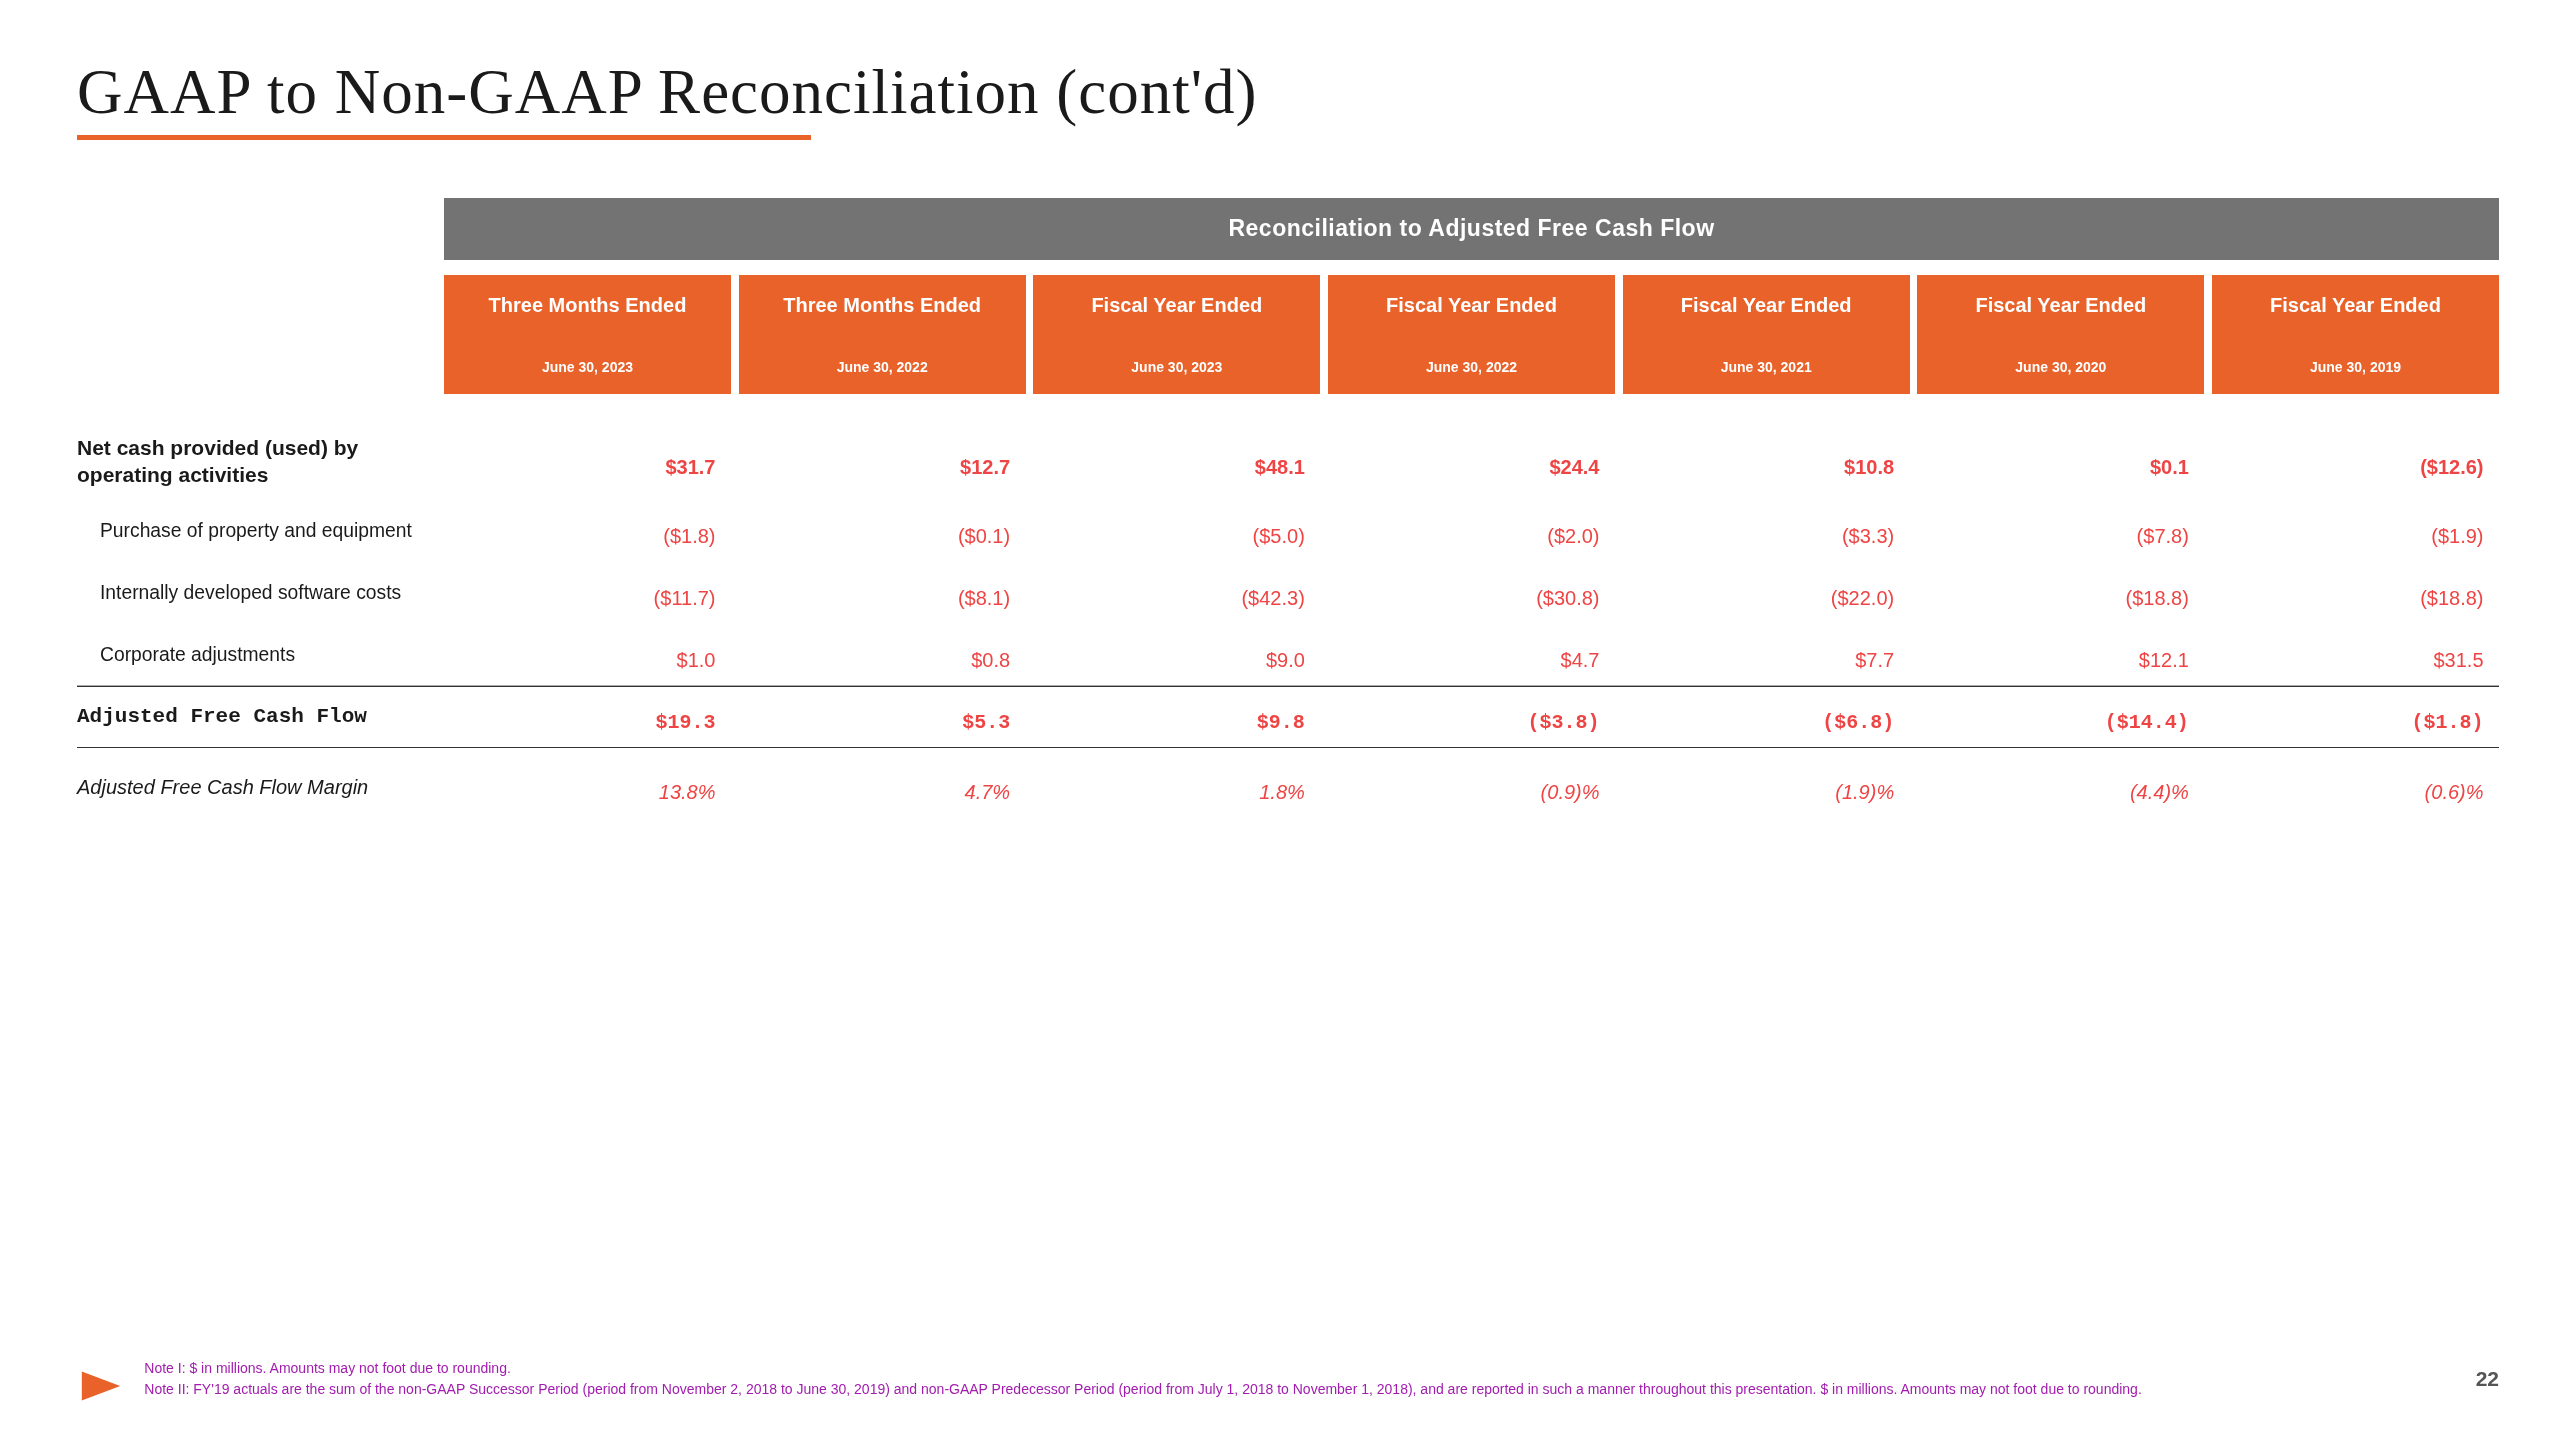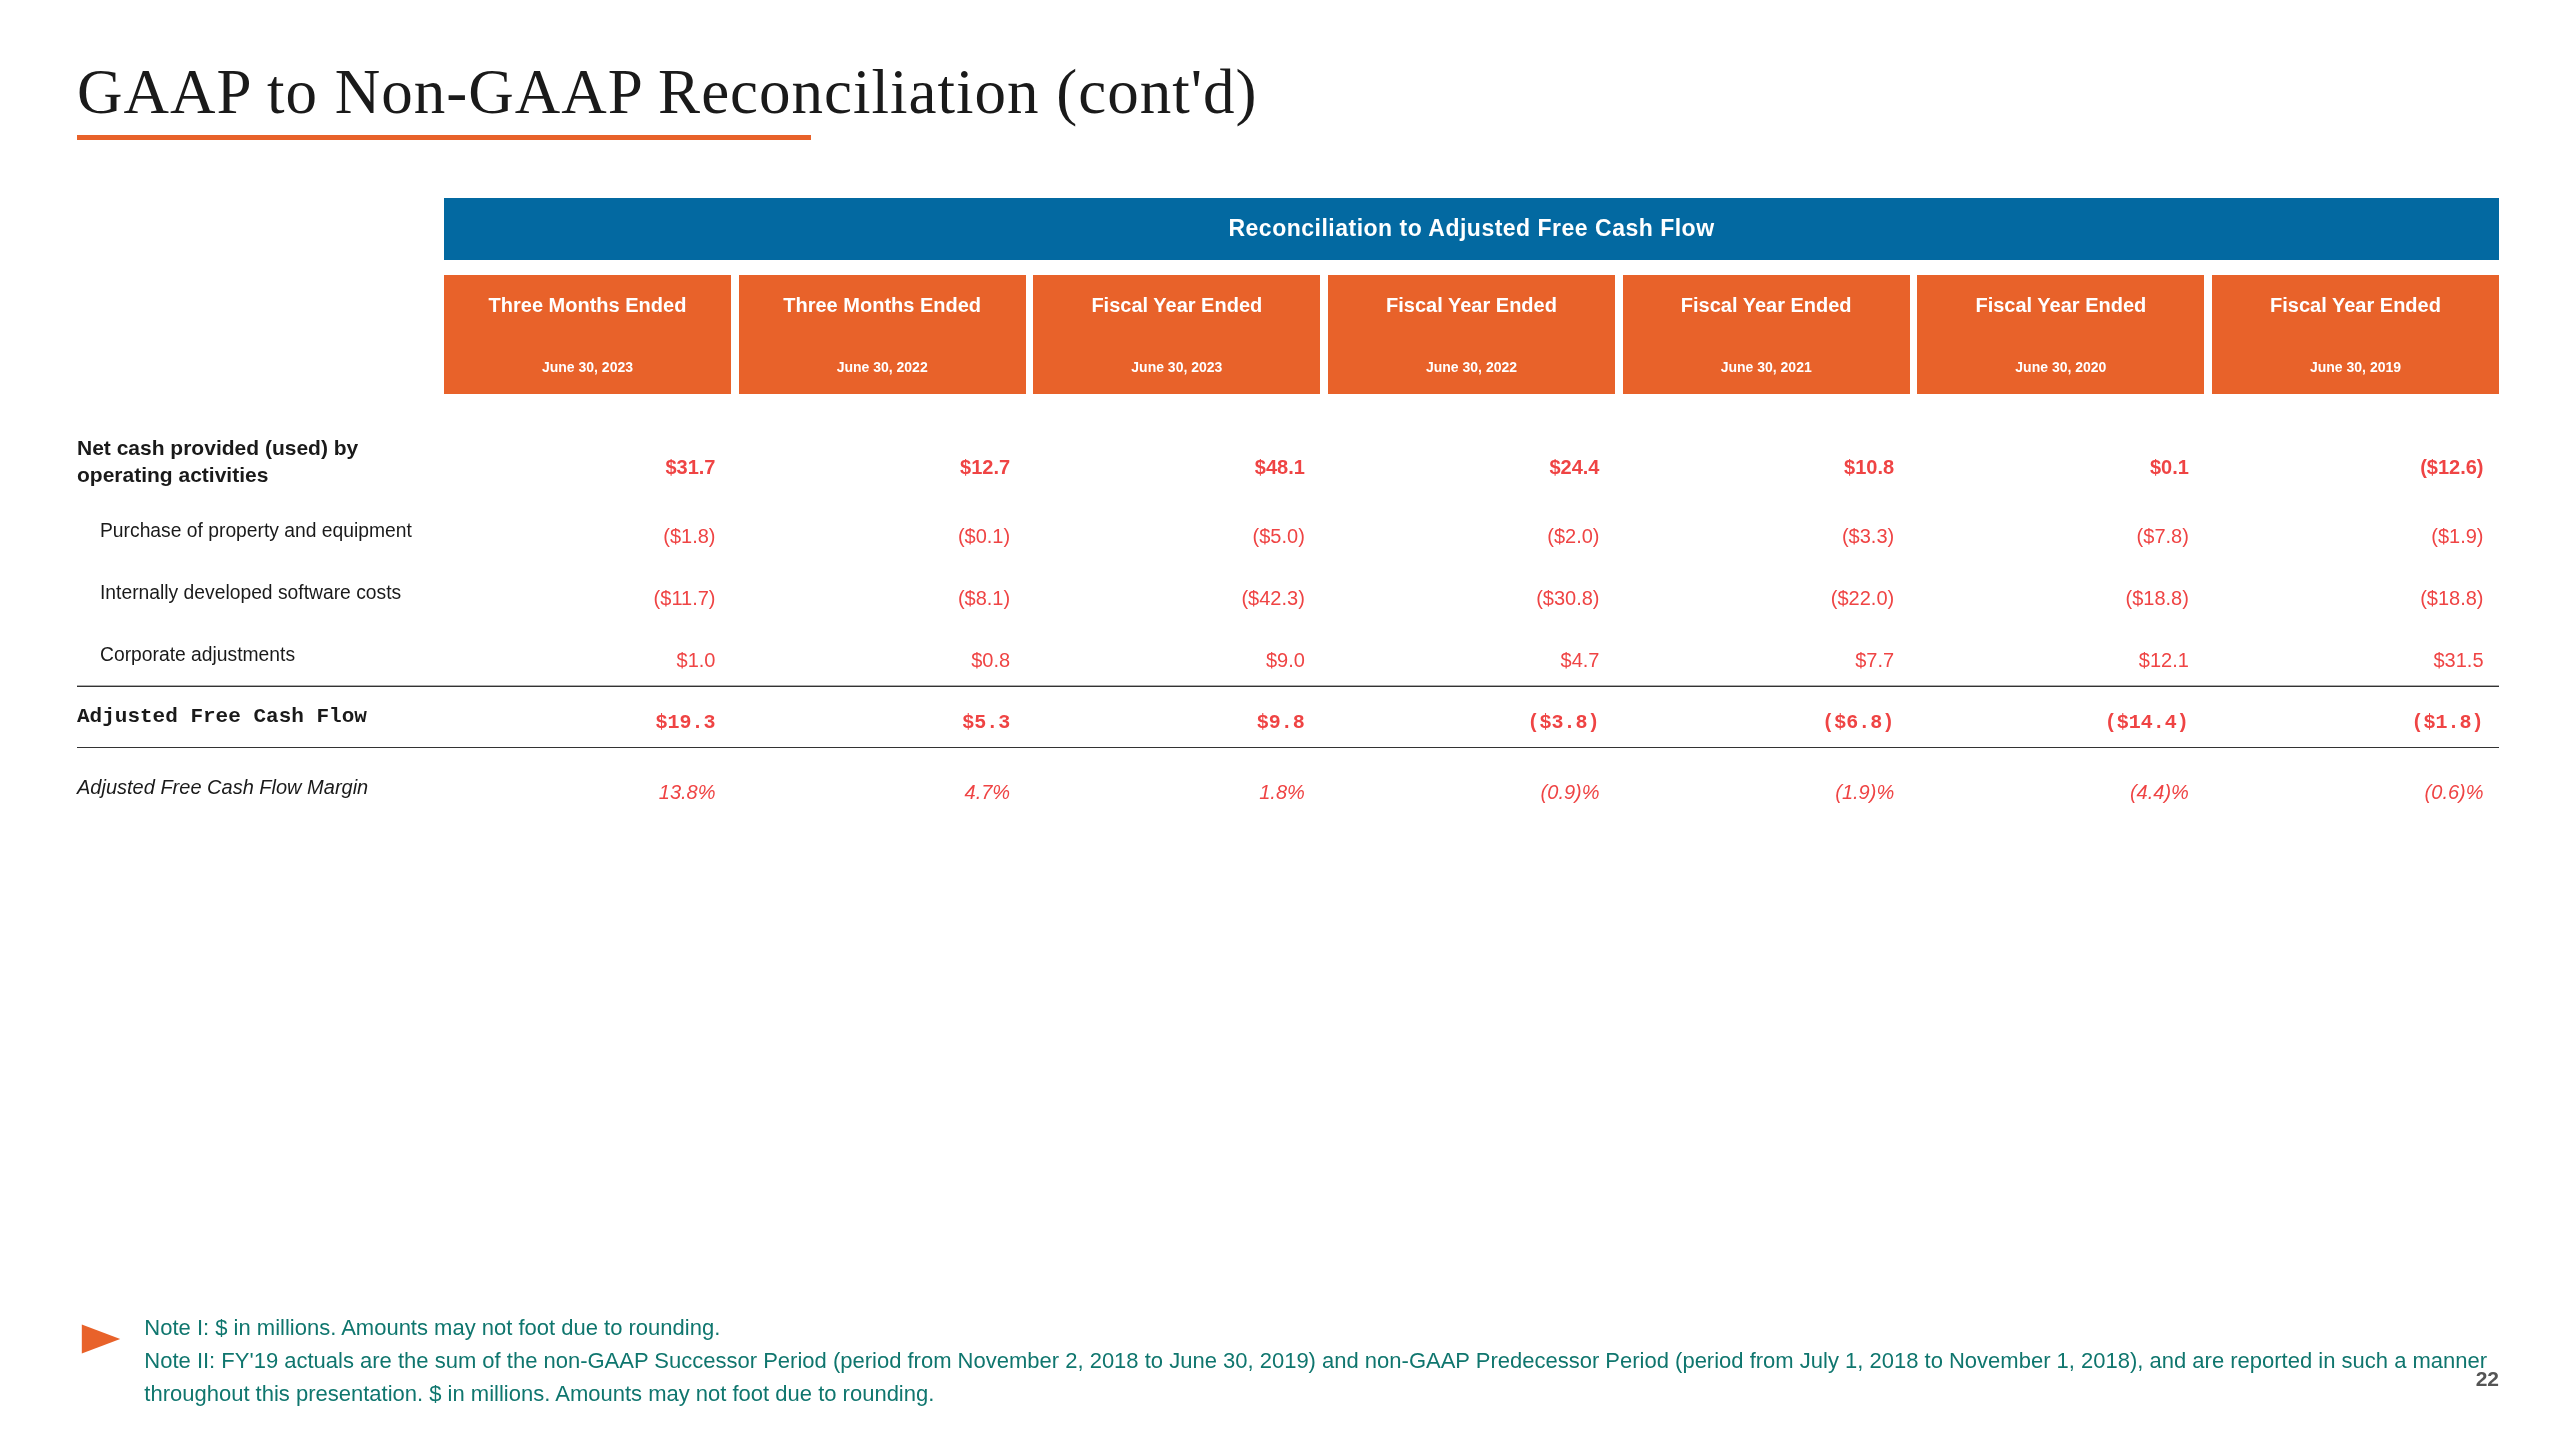--- a/index.html
+++ b/index.html
@@ -41,21 +41,21 @@
 
     .table-section {
       margin-top: 39px;
     }
 
     .table-wrapper {
       width: 100%;
     }
 
     .section-header {
-      background: #0369a1;
+      background: #737373;
       color: #ffffff;
       text-align: center;
       font-size: 23px;
       font-weight: 600;
       padding: 17.4px 19.3px;
       letter-spacing: 0.5px;
     }
 
     .col-headers-row {
       display: flex;
@@ -184,22 +184,22 @@
     }
 
     .footer-arrow {
       width: 48px;
       height: 48px;
       flex-shrink: 0;
       margin-top: 3.9px;
     }
 
     .footer-text {
-      font-size: 22px;
-      color: #0f766e;
+      font-size: 14px;
+      color: #a21caf;
       line-height: 1.5;
       flex: 1;
     }
 
     .page-number {
       position: absolute;
       bottom: 58px;
       right: 77px;
       font-size: 21px;
       color: #555555;

